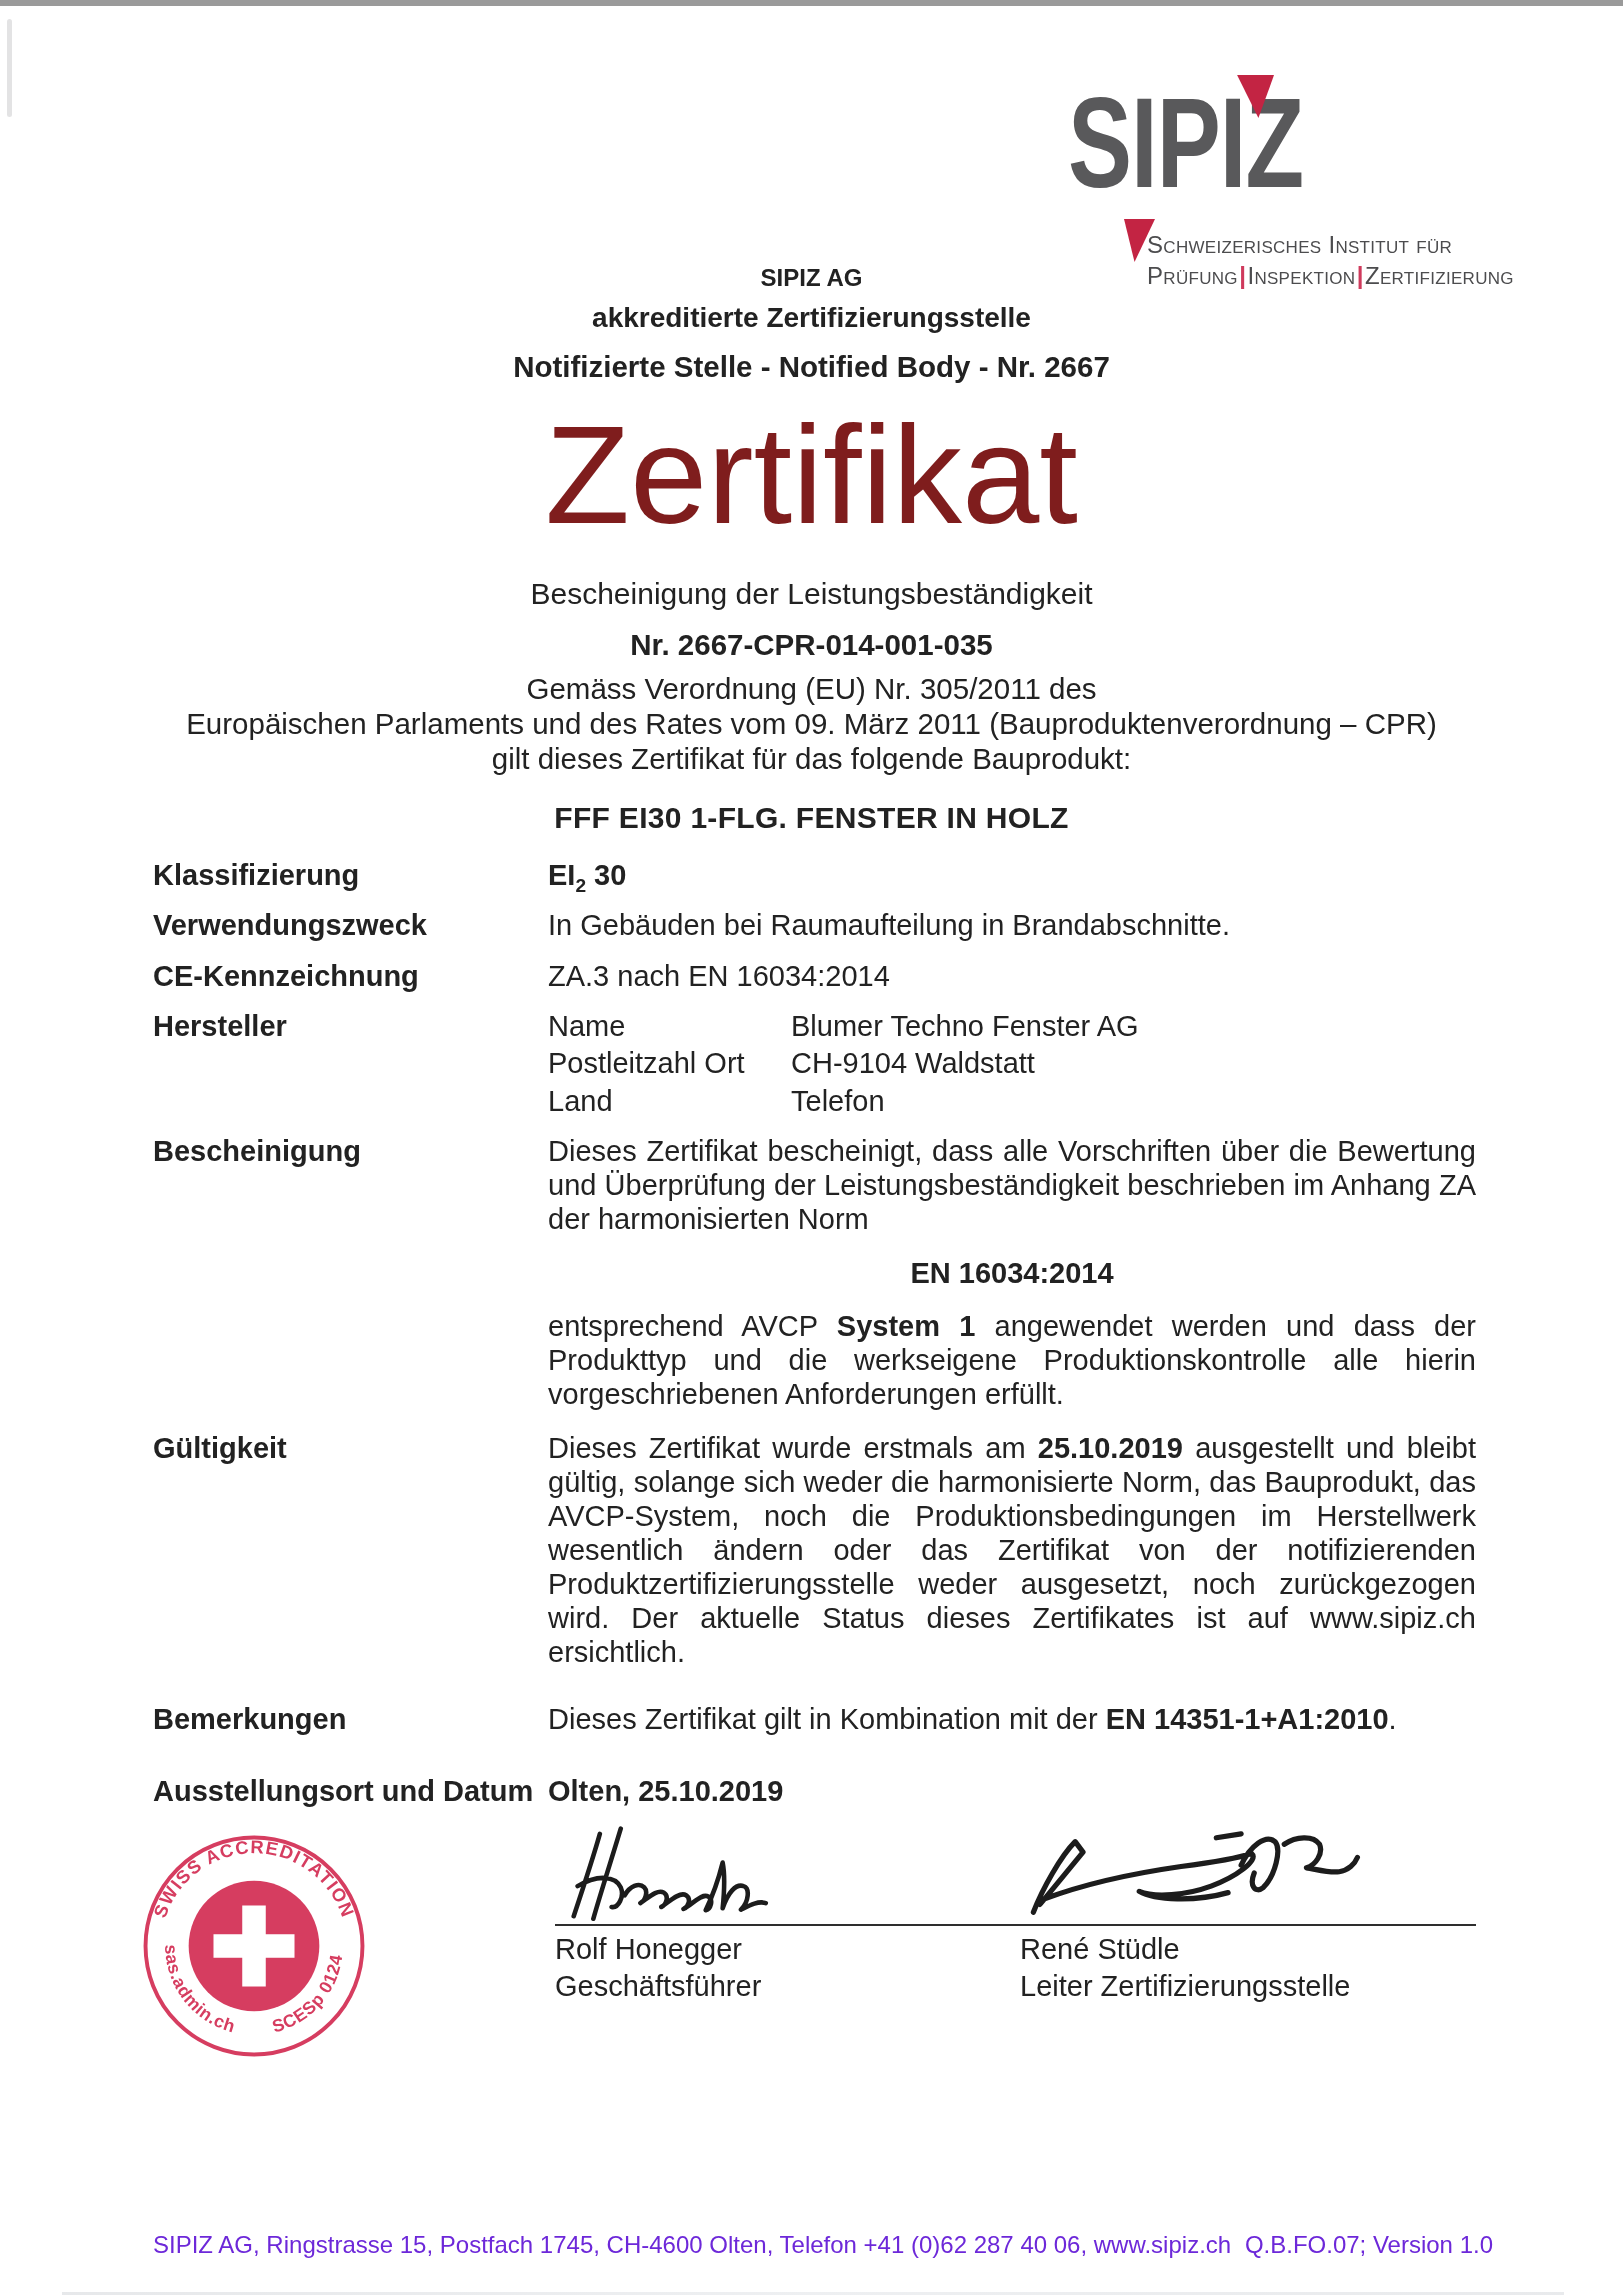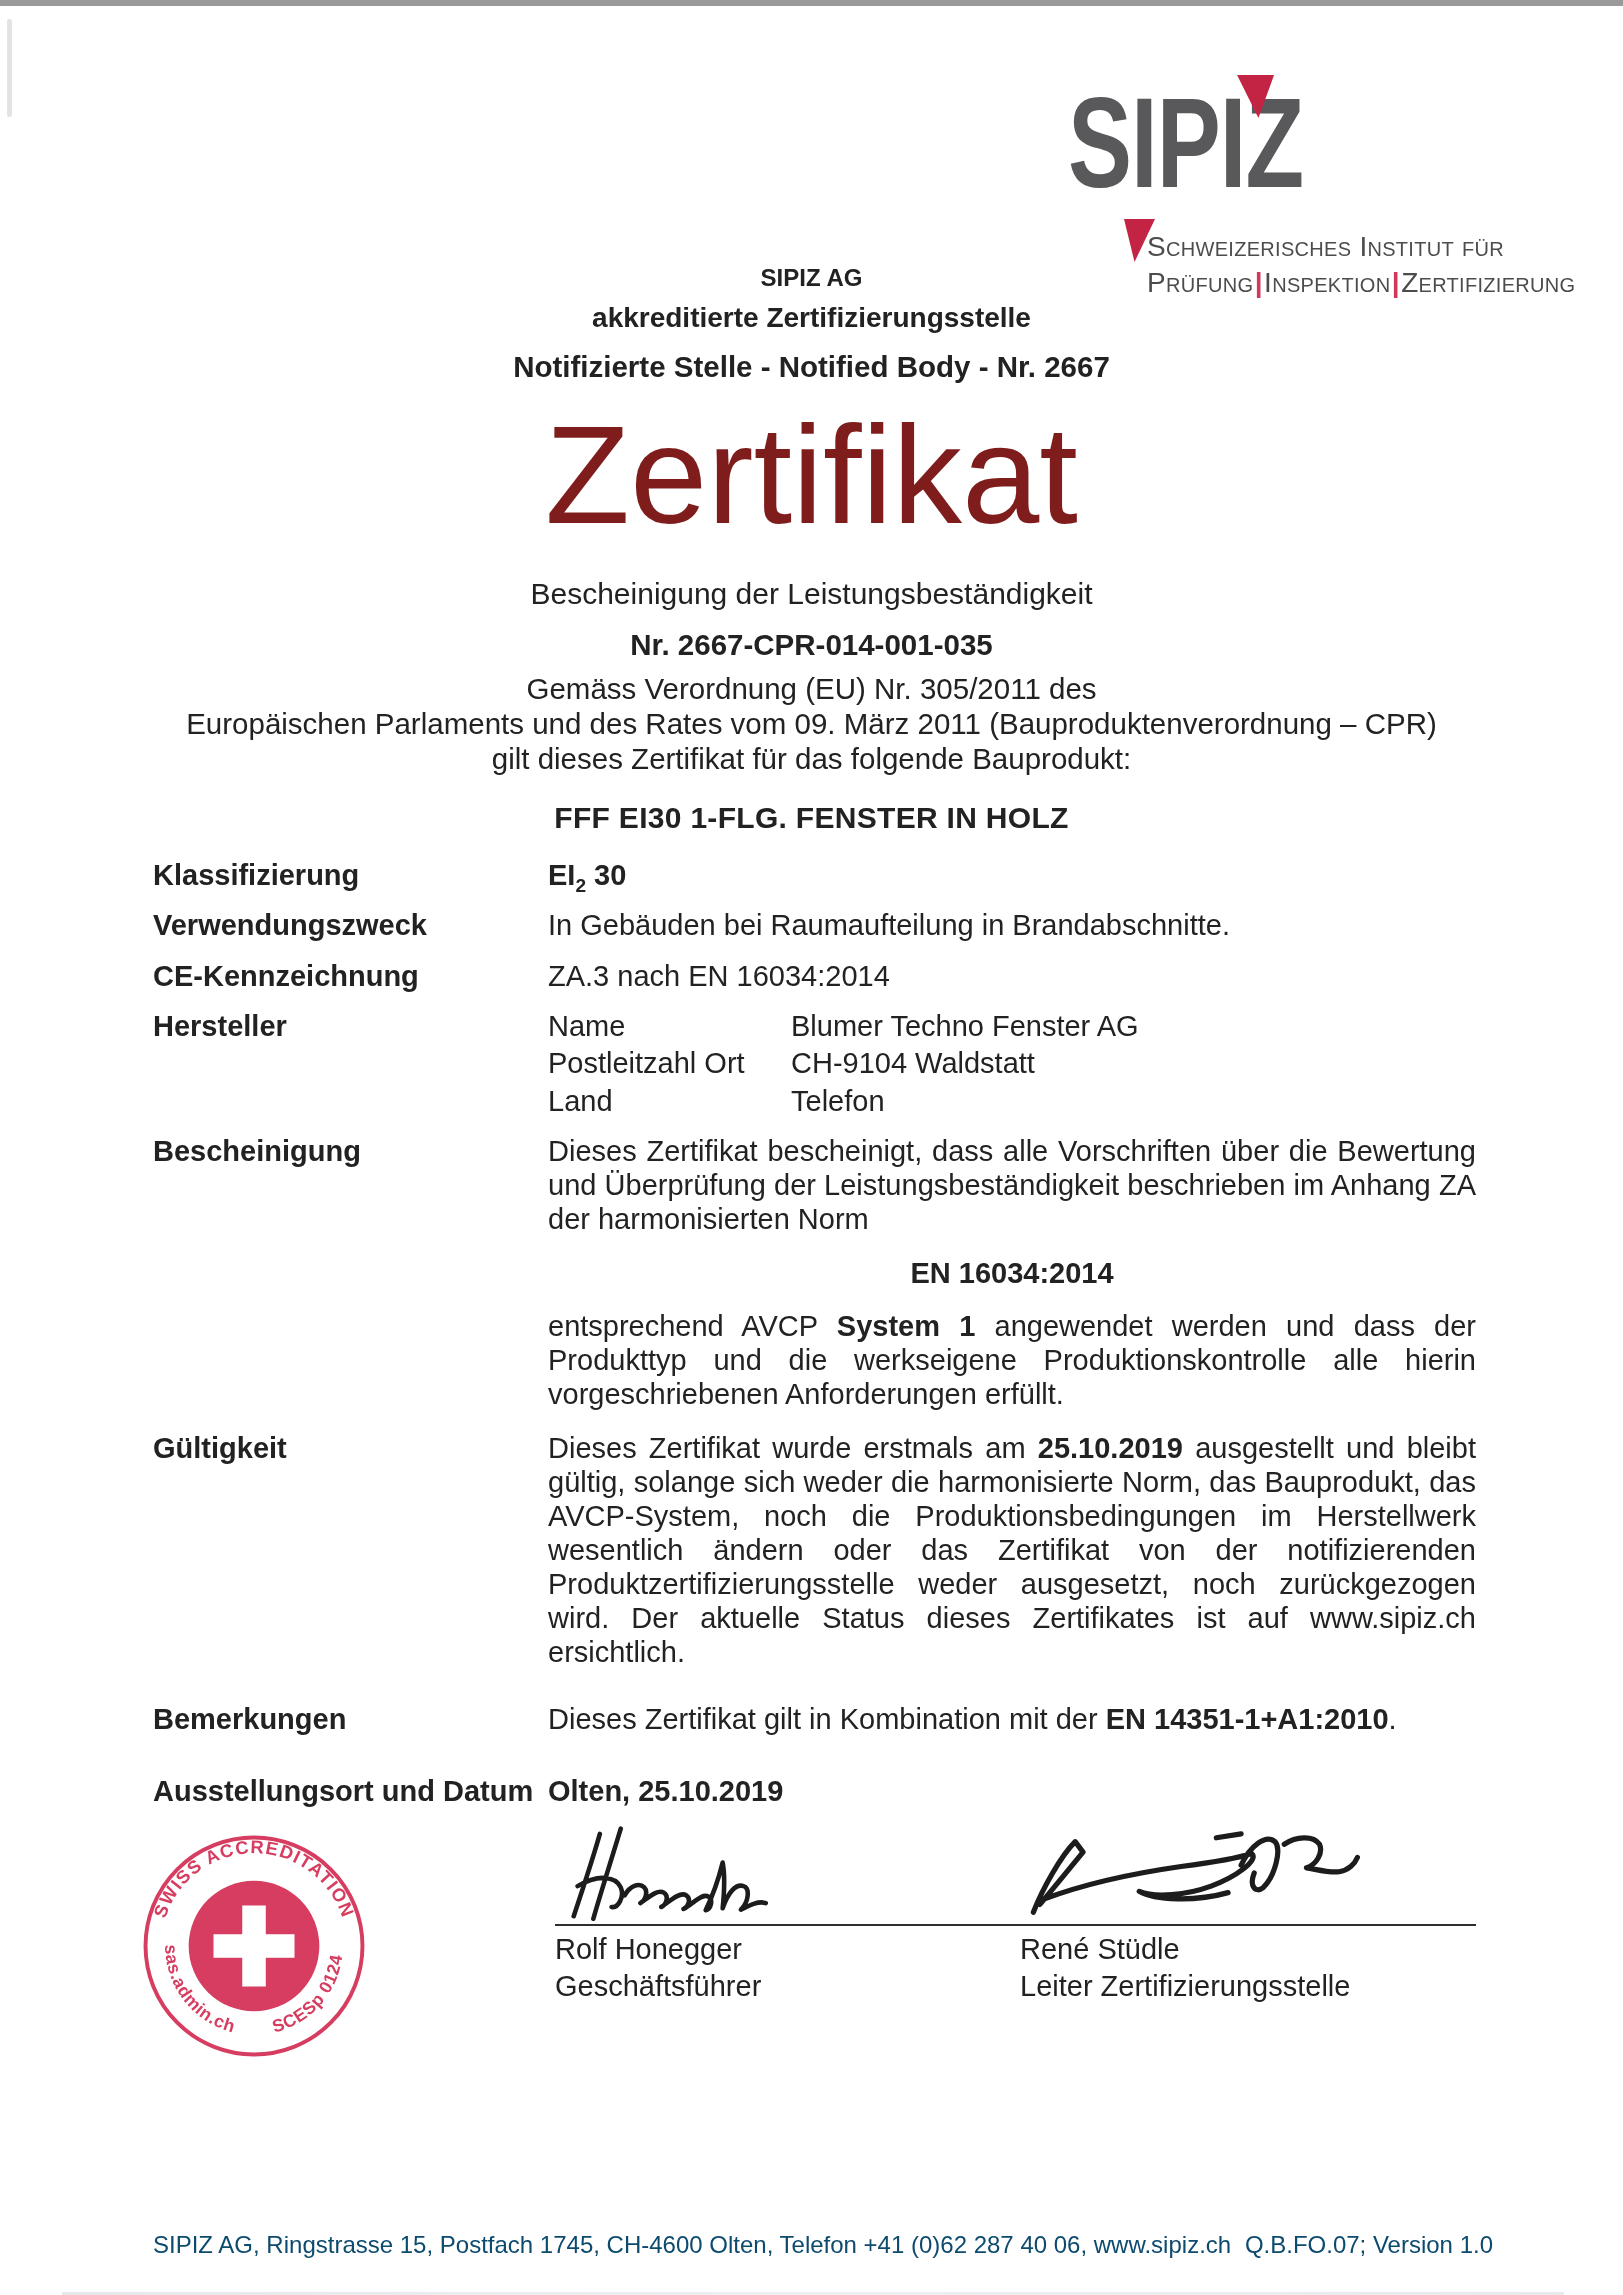--- a/index.html
+++ b/index.html
@@ -18,21 +18,21 @@
   
   .logo { position:absolute; top:73px; left:1068px; width:432px; }
   .logo-mark-wrap { position:relative; height:139px; }
   .logo-mark { display:inline-block; font-size:128px; font-weight:bold; line-height:1;
     color:#59595b; letter-spacing:-1.3px; transform:scaleX(0.75); transform-origin:left top; }
   .tri-top { position:absolute; left:165px; top:-3.9px; width:41px; height:43px;
     background:#c32443; clip-path:polygon(10% 0, 100% 0, 62% 100%); }
   .tri-bottom { position:absolute; left:56px; top:140px; width:31px; height:43px;
     background:#c32443; clip-path:polygon(0 0, 100% 0, 34% 100%); }
   .logo-tagline { margin-left:79px; margin-top:10.5px; font-variant:small-caps;
-    font-size:28px; line-height:1.32; color:#4c4c4e; letter-spacing:0.3px; white-space:nowrap; }
+    font-size:24px; line-height:1.32; color:#4c4c4e; letter-spacing:0.3px; white-space:nowrap; }
   .logo-sep { color:#cf3a5c; font-weight:bold; padding:0 1.3px; }
 
   
   .center { position:absolute; left:0; width:100%; text-align:center; }
   .org       { top:258px; font-size:24px; font-weight:bold; }
   .org-sub   { top:296px; font-size:28px; font-weight:bold; }
   .notified  { top:344px; font-size:29.5px; font-weight:bold; }
   .doc-title { top:399px; font-size:139px; font-weight:400; line-height:1; color:#7f1d1d; }
   .doc-sub   { top:571px; font-size:30px; font-weight:normal; }
   .cert-no   { top:622px; font-size:29.5px; font-weight:bold; }
@@ -62,21 +62,21 @@
   .sig { position:absolute; top:0; }
   .sig-1 { left:555px; width:466px; }
   .sig-2 { left:1020px; width:456px; }
   .sig-scribble { display:block; height:98px; width:100%; }
   .sig-line { border-top:2.6px solid #2e2e2e; margin-bottom:5.2px; }
   .sig-name { font-size:29px; line-height:37px; }
   .sig-role { font-size:29px; line-height:37px; }
 
   
   .footer { position:absolute; top:2225px; left:153px; width:1340px;
-    display:flex; justify-content:space-between; font-size:24px; color:#0c4a6e; }
+    display:flex; justify-content:space-between; font-size:24px; color:#6d28d9; }
 </style>
 </head>
 <body>
 
 <div class="page">
 
   <div class="scan-topleft"></div>
 
   <div class="logo">
     <div class="logo-mark-wrap">

